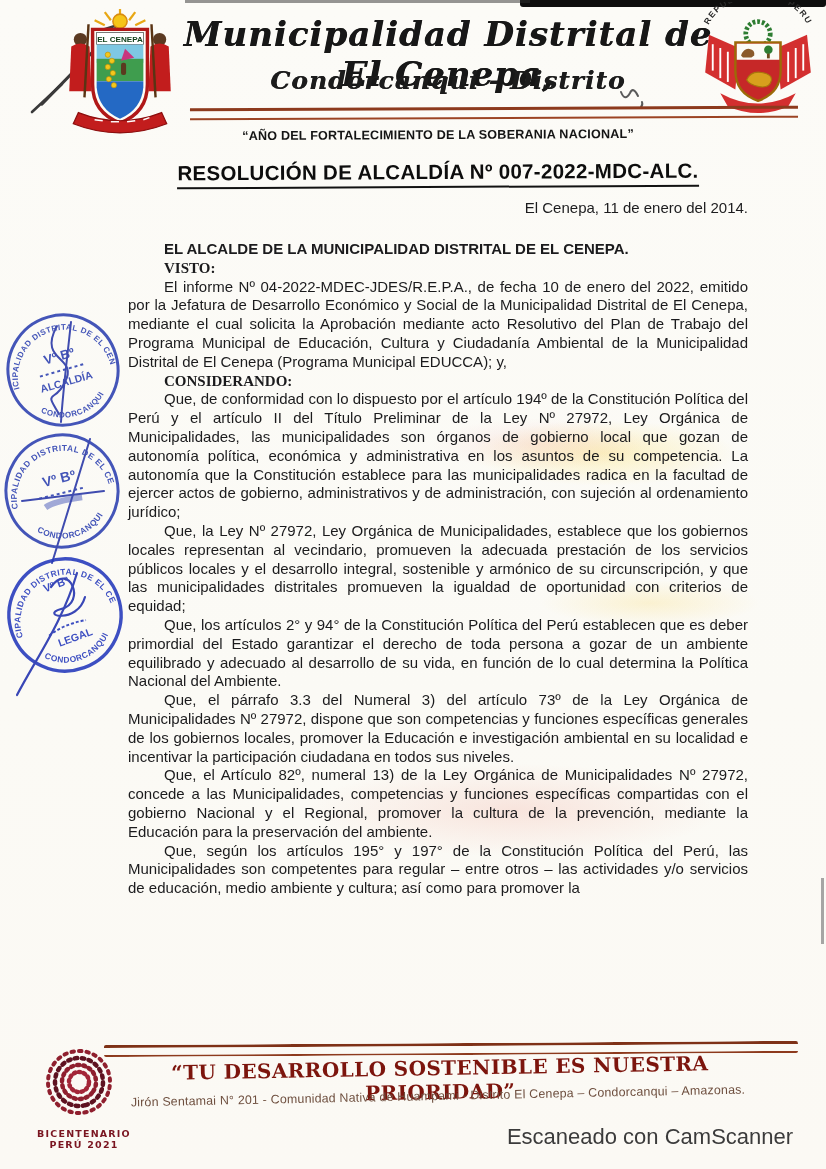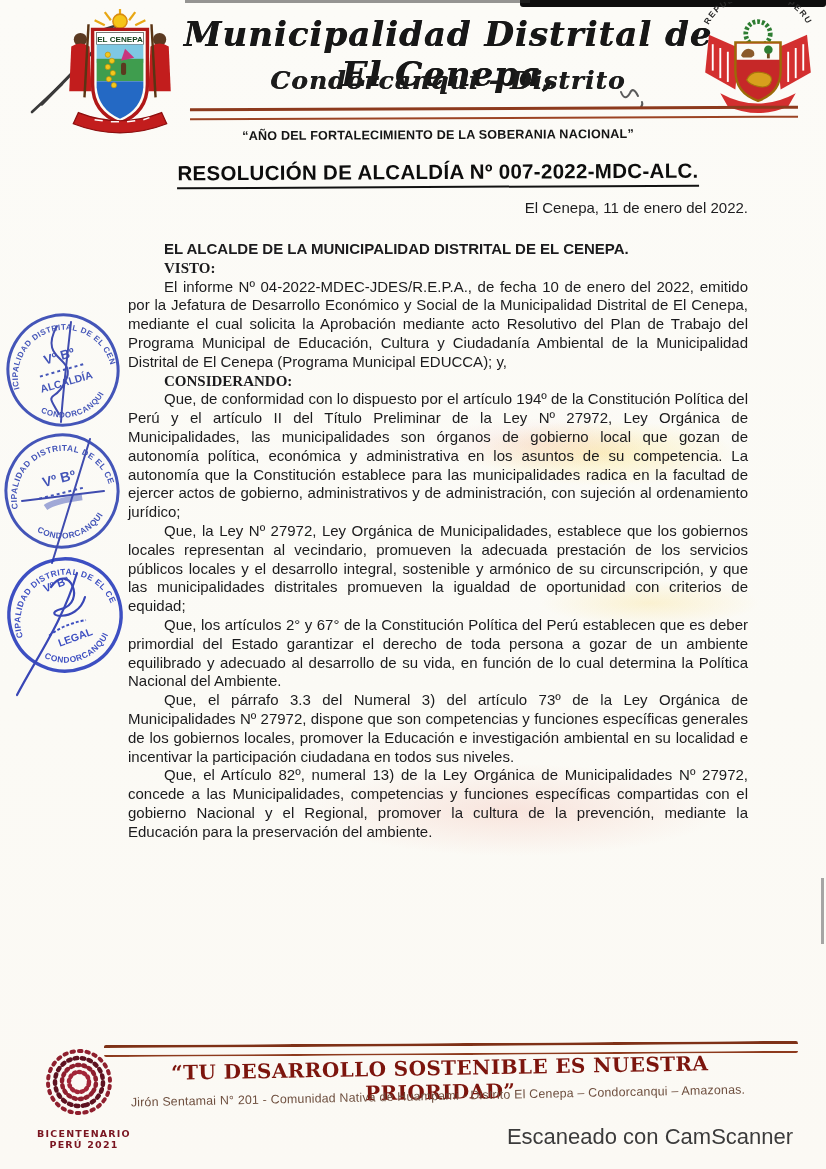--- a/index.html
+++ b/index.html
@@ -169,32 +169,33 @@
     <rect x="79.5" y="54" width="3" height="5" fill="#6b4a1c"></rect>
     <path d="M 58,82 q 4,-10 16,-8 q 12,2 10,9 q -2,8 -13,6 q -10,-2 -13,-7 Z" fill="#d8a01d" stroke="#a8760b" stroke-width="1.2"></path>
   </svg>
 
   <div class="header-rule"></div>
   <div class="motto">“AÑO DEL FORTALECIMIENTO DE LA SOBERANIA NACIONAL”</div>
 
   <div class="title-wrap">
     <span>RESOLUCIÓN DE ALCALDÍA Nº 007-2022-MDC-ALC.</span>
   </div>
-  <div class="dateline">El Cenepa, 11 de enero del 2022.</div>
+  <div class="dateline">El Cenepa, 11 de enero del 2014.</div>
 
   <div class="doc-body">
     <p class="addressee">EL ALCALDE DE LA MUNICIPALIDAD DISTRITAL DE EL CENEPA.</p>
     <p class="label">VISTO:</p>
     <p class="mt-sm">El informe Nº 04-2022-MDEC-JDES/R.E.P.A., de fecha 10 de enero del 2022, emitido por la Jefatura de Desarrollo Económico y Social de la Municipalidad Distrital de El Cenepa, mediante el cual solicita la Aprobación mediante acto Resolutivo del Plan de Trabajo del Programa Municipal de Educación, Cultura y Ciudadanía Ambiental de la Municipalidad Distrital de El Cenepa (Programa Municipal EDUCCA); y,</p>
     <p class="label">CONSIDERANDO:</p>
     <p class="mt-sm">Que, de conformidad con lo dispuesto por el artículo 194º de la Constitución Política del Perú y el artículo II del Título Preliminar de la Ley Nº 27972, Ley Orgánica de Municipalidades, las municipalidades son órganos de gobierno local que gozan de autonomía política, económica y administrativa en los asuntos de su competencia. La autonomía que la Constitución establece para las municipalidades radica en la facultad de ejercer actos de gobierno, administrativos y de administración, con sujeción al ordenamiento jurídico;</p>
     <p class="mt">Que, la Ley Nº 27972, Ley Orgánica de Municipalidades, establece que los gobiernos locales representan al vecindario, promueven la adecuada prestación de los servicios públicos locales y el desarrollo integral, sostenible y armónico de su circunscripción, y que las municipalidades distritales promueven la igualdad de oportunidad con criterios de equidad;</p>
-    <p class="mt">Que, los artículos 2° y 67° de la Constitución Política del Perú establecen que es deber primordial del Estado garantizar el derecho de toda persona a gozar de un ambiente equilibrado y adecuado al desarrollo de su vida, en función de lo cual determina la Política Nacional del Ambiente.</p>
+    <p class="mt">Que, los artículos 2° y 94° de la Constitución Política del Perú establecen que es deber primordial del Estado garantizar el derecho de toda persona a gozar de un ambiente equilibrado y adecuado al desarrollo de su vida, en función de lo cual determina la Política Nacional del Ambiente.</p>
     <p class="mt">Que, el párrafo 3.3 del Numeral 3) del artículo 73º de la Ley Orgánica de Municipalidades Nº 27972, dispone que son competencias y funciones específicas generales de los gobiernos locales, promover la Educación e investigación ambiental en su localidad e incentivar la participación ciudadana en todos sus niveles.</p>
     <p class="mt">Que, el Artículo 82º, numeral 13) de la Ley Orgánica de Municipalidades Nº 27972, concede a las Municipalidades, competencias y funciones específicas compartidas con el gobierno Nacional y el Regional, promover la cultura de la prevención, mediante la Educación para la preservación del ambiente.</p>
+    <p class="mt">Que, según los artículos 195° y 197° de la Constitución Política del Perú, las Municipalidades son competentes para regular – entre otros – las actividades y/o servicios de educación, medio ambiente y cultura; así como para promover la</p>
   </div>
 
   <div class="stamp" style="left:5px;top:312px">
     <svg width="116" height="116" viewBox="-58 -58 116 116">
       <defs>
         <path id="s1t" d="M -47,7 A 47,47 0 1 1 47,7" fill="none"></path>
         <path id="s1b" d="M -35,32 A 47,47 0 0 0 35,32" fill="none"></path>
       </defs>
       <g transform="rotate(-16)" fill="#2b3fb0" stroke="none">
         <circle r="55" fill="none" stroke="#2b3fb0" stroke-width="3"></circle>

